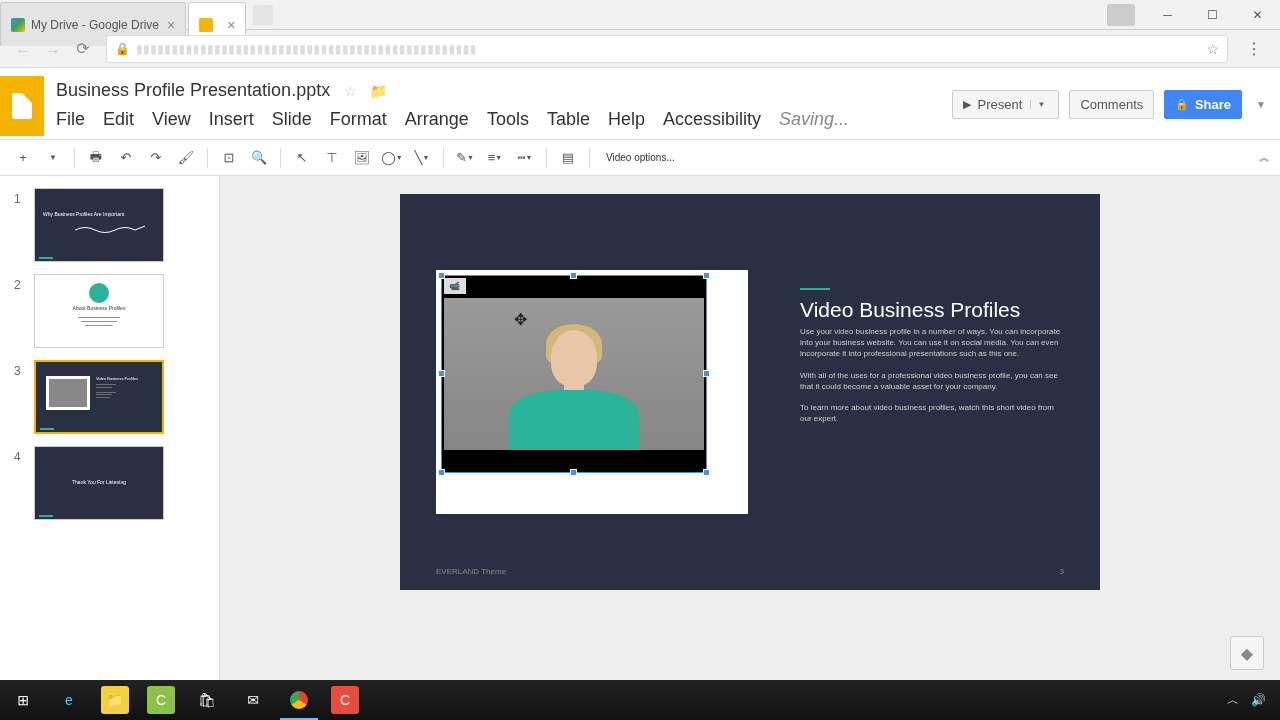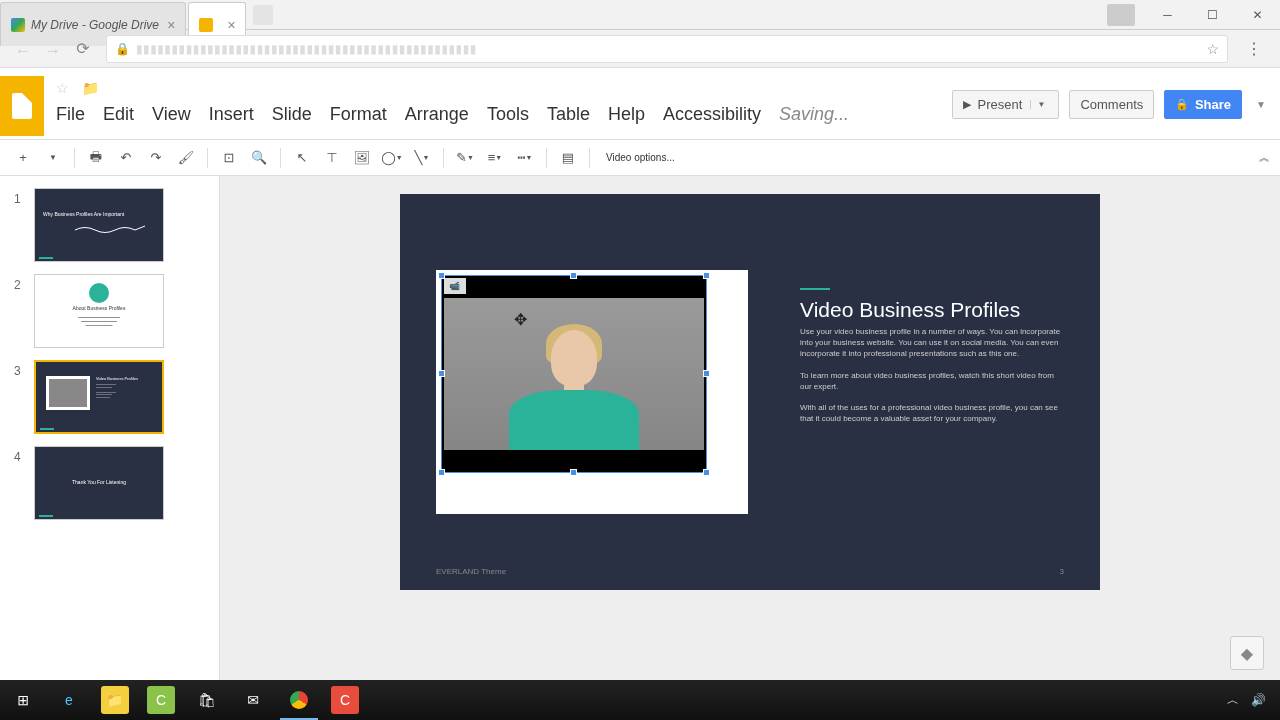--- a/index.html
+++ b/index.html
@@ -1,20 +1,20 @@
 <!DOCTYPE html>
 <html><head>
 <meta charset="utf-8">
 <style>
 * { box-sizing: border-box; margin: 0; padding: 0; font-family: Arial, sans-serif; }
 body { width: 1280px; height: 720px; overflow: hidden; background: #fff; }
 
 
 .browser-top { height: 30px; background: #f2f2f2; display: flex; border-bottom: 1px solid #ccc; }
-.tab { display: flex; align-items: center; padding: 16px 10px; height: 44px; margin-top: 2px; border: 1px solid #ccc; border-bottom: none; background: #fff; font-size: 12px; color: #555; max-width: 190px; border-radius: 3px 3px 0 0; margin-right: 2px; font-style: italic; }
+.tab { display: flex; align-items: center; padding: 16px 10px; height: 44px; margin-top: 2px; border: 1px solid #ccc; border-bottom: none; background: #fff; font-size: 12px; color: #555; max-width: 190px; border-radius: 3px 3px 0 0; margin-right: 2px; }
 .tab.inactive { background: #e4e4e4; }
 .tab-favicon { width: 14px; height: 14px; margin-right: 6px; flex-shrink: 0; }
 .tab-close { margin-left: 8px; color: #888; font-size: 14px; cursor: pointer; }
 .tab-new { width: 20px; height: 20px; background: #e4e4e4; margin: 5px 0 0 5px; border-radius: 2px; }
 .win-controls { margin-left: auto; display: flex; }
 .win-btn { width: 45px; height: 30px; display: flex; align-items: center; justify-content: center; color: #555; font-size: 12px; }
 .win-user { width: 28px; height: 22px; background: #ccc; margin: 4px 10px 0 0; border-radius: 2px; }
 
 .addr-bar { height: 38px; display: flex; align-items: center; padding: 0 8px; background: #f2f2f2; border-bottom: 1px solid #ddd; }
 .nav-btn { width: 26px; height: 26px; display: flex; align-items: center; justify-content: center; color: #888; margin: 0 2px; border-radius: 50%; }
@@ -145,20 +145,21 @@
   </div>
   <div class="menu-dots">⋮</div>
 </div>
 
 <div class="app-header">
   <div class="app-logo">
     <div class="app-logo-inner"></div>
   </div>
   <div class="title-area">
     <div class="doc-title">
+      <span>Business Profile Presentation.pptx</span>
       <span class="star">☆</span>
       <span class="folder">📁</span>
     </div>
     <div class="menubar">
       <span>File</span>
       <span>Edit</span>
       <span>View</span>
       <span>Insert</span>
       <span>Slide</span>
       <span>Format</span>
@@ -279,22 +280,22 @@
           <div class="handle h-mr"></div>
           <div class="handle h-bl"></div>
           <div class="handle h-bm"></div>
           <div class="handle h-br"></div>
         </div>
       </div>
       <div class="slide-right">
         <div class="slide-accent"></div>
         <div class="slide-title">Video Business Profiles</div>
         <div class="slide-body">Use your video business profile in a number of ways. You can incorporate into your business website. You can use it on social media. You can even incorporate it into professional presentations such as this one.</div>
+        <div class="slide-body">With all of the uses for a professional video business profile, you can see that it could become a valuable asset for your company.</div>
         <div class="slide-body">To learn more about video business profiles, watch this short video from our expert.</div>
-        <div class="slide-body">With all of the uses for a professional video business profile, you can see that it could become a valuable asset for your company.</div>
       </div>
       <div class="slide-footer">EVERLAND Theme</div>
       <div class="slide-pagenum">3</div>
     </div>
   </div>
 </div>
 
 <div class="notes-handle">
   <span class="notes-handle-dots">⋯</span>
 </div>

